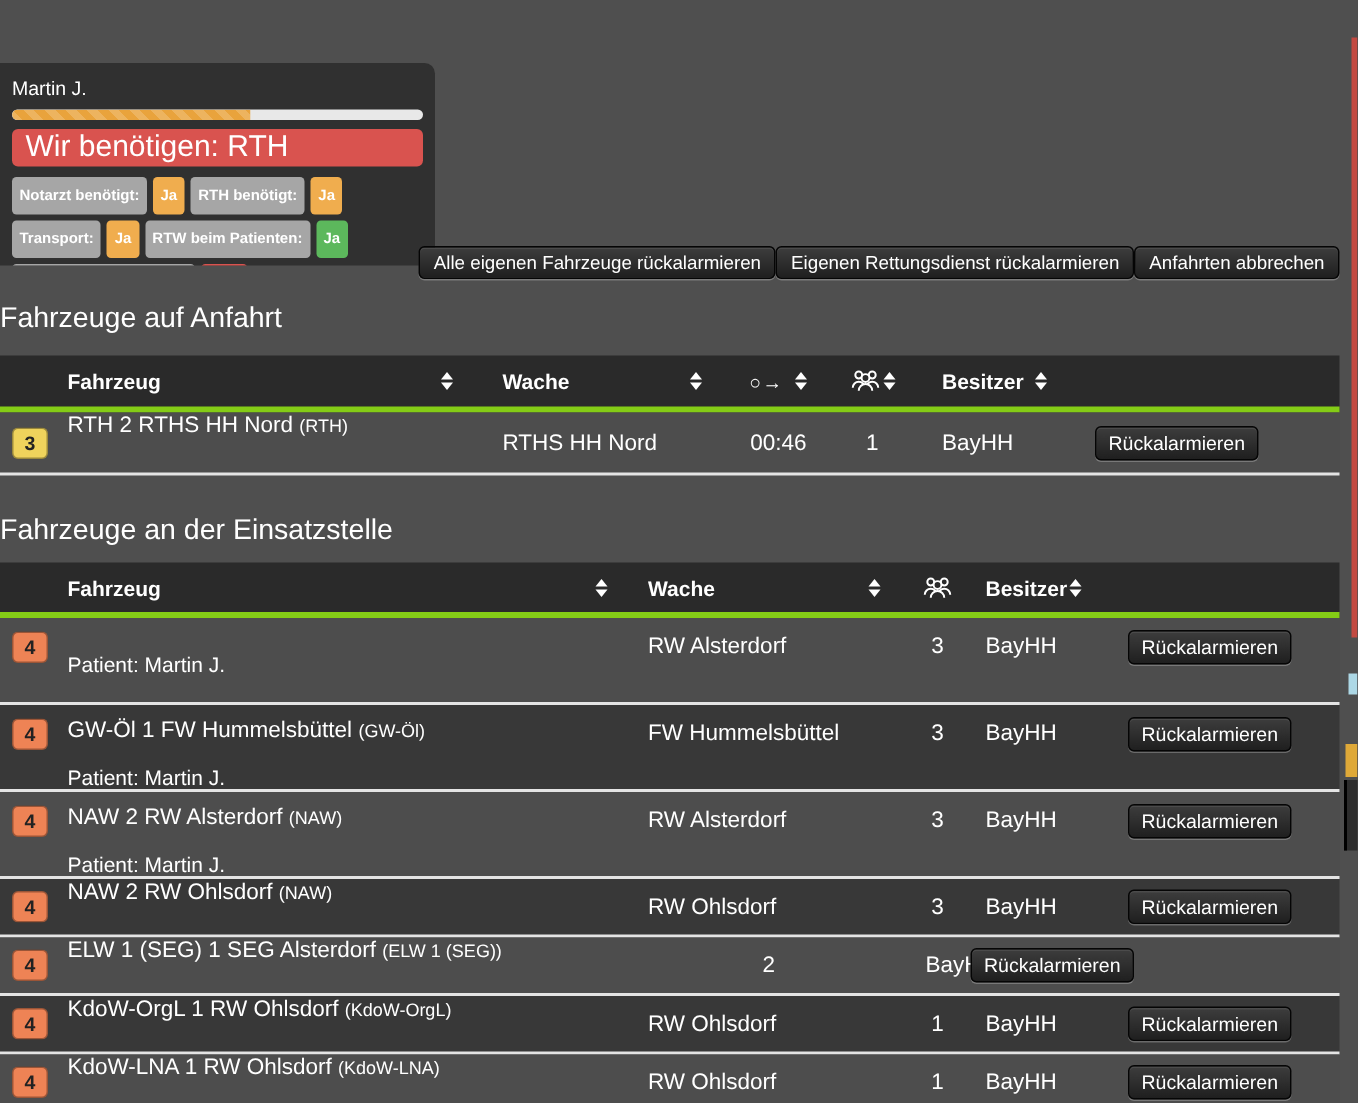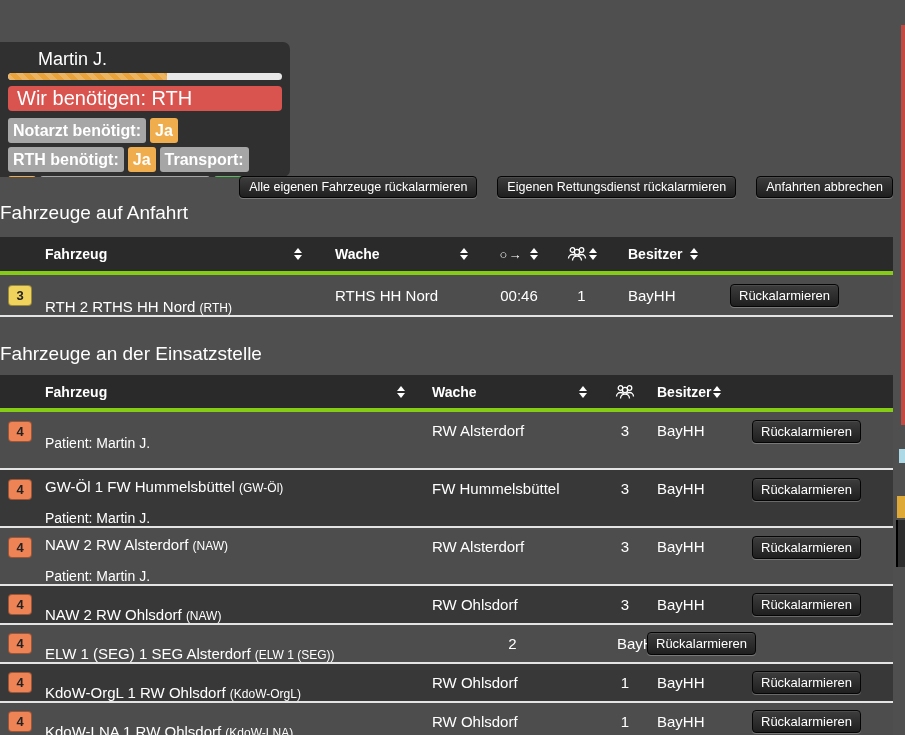--- a/index.html
+++ b/index.html
@@ -2,41 +2,41 @@
 <html style="--red: #D9534F; --orange: #F0AD4E; --green: #5CB85C; --label_gray: #A6A6A6; --badge_yellow: #EFD35C; --badge_orange: #EE8355; --progress_orange: #E9A33C; --edge_red: #C34A42; --edge_blue: #ADD8E6; --edge_yellow: #DFA938;"><head>
 <meta charset="utf-8">
 <style>
   html,body{margin:0;padding:0;background:#4F4F4F;}
   .page{position:relative;width:905px;height:735px;overflow:hidden;
         font-family:"Liberation Sans","DejaVu Sans",sans-serif;color:#fff;}
 
   
   .patient-card{position:absolute;left:0;top:42px;width:290px;height:135px;
     background:#303030;border-radius:0 7px 7px 0;padding:8px 8px;box-sizing:border-box;overflow:hidden;}
-  .patient-name{font-size:18px;line-height:18px;margin-bottom:5px;margin-left:30px;}
+  .patient-name{font-size:13px;line-height:18px;margin-bottom:5px;}
   .progressbar{height:7px;border-radius:4px;background:#E8E8E8;overflow:hidden;margin-bottom:6px;}
   .progress-fill{height:100%;border-radius:4px 0 0 4px;
     background:repeating-linear-gradient(45deg,rgba(255,255,255,.18) 0 5px,rgba(255,255,255,0) 5px 10px),var(--progress_orange,#E9A33C);}
   .need-alert{background:var(--red,#D9534F);border-radius:4px;height:25px;line-height:25px;
     padding-left:9px;font-size:20px;margin-bottom:5px;white-space:nowrap;overflow:hidden;}
   .badge-wrap{line-height:21px;font-size:0;}
-  .pbadge{display:inline-block;font-size:16px;font-weight:bold;color:#fff;
+  .pbadge{display:inline-block;font-size:10px;font-weight:bold;color:#fff;
     padding:2px 5px;border-radius:3px;margin:2px 4px 2px 0;vertical-align:middle;}
   .pbadge.lbl{background:var(--label_gray,#A6A6A6);}
   .pbadge.val-orange{background:var(--orange,#F0AD4E);}
   .pbadge.val-green{background:var(--green,#5CB85C);}
   .pbadge.val-red{background:var(--red,#D9534F);}
 
   
   .dark-btn{display:inline-block;background:linear-gradient(#3d3d3d,#1f1f1f);
     border:1px solid #050505;border-radius:4px;color:#fff;font-size:12.5px;
     padding:3px 9px;cursor:pointer;font-family:inherit;
     box-shadow:0 1px 0 rgba(255,255,255,.25), inset 0 1px 0 rgba(255,255,255,.08);
     white-space:nowrap;}
-  .toolbar{position:absolute;top:176px;right:12px;display:flex;gap:20px;}
+  .toolbar{position:absolute;top:164px;right:12px;display:flex;gap:0;}
 
   
   .section-title{position:absolute;left:0;font-size:19px;line-height:22px;color:#ffffff;font-weight:400;}
   .title-enroute{top:202px;}
   .title-onscene{top:343px;}
 
   
   .vtable{position:absolute;left:0;width:893px;}
   .t-enroute{top:237px;}
   .t-onscene{top:375px;}
@@ -52,21 +52,21 @@
   .t-enroute .trow{grid-template-columns:40px 290px 150px 78px 47px 115px 1fr;height:42px;background:#4D4D4D;}
   .t-onscene .trow{grid-template-columns:40px 380px 185px 40px 105px 1fr;}
   .t-onscene .trow:nth-child(odd){background:#4D4D4D;}
   .t-onscene .trow:nth-child(even){background:#383838;}
   .trow.double{height:58px;}
   .trow.single{height:39px;}
   .cell{display:flex;align-items:center;box-sizing:border-box;min-width:0;}
   .trow.double .cell{align-items:flex-start;padding-top:10px;}
   .badge-cell{justify-content:center;}
   .trow.double .badge-cell{padding-top:9px;}
-  .vehicle-cell{flex-direction:column;align-items:flex-start;justify-content:flex-end;padding-left:5px;}
+  .vehicle-cell{flex-direction:column;align-items:flex-start;justify-content:flex-start;padding-left:5px;}
   .trow.double .vehicle-cell{justify-content:flex-start;padding-top:8px;}
   .vline{white-space:nowrap;}
   .vtype{font-size:12px;}
   .patient-line{font-size:14px;margin-top:15px;}
   .station-cell{padding-left:5px;white-space:nowrap;}
   .t-onscene .station-cell{padding-left:12px;}
   .crew-cell{justify-content:center;}
   .eta-cell{justify-content:center;}
   .owner-cell{padding-left:23px;}
   .t-onscene .owner-cell{padding-left:12px;}

